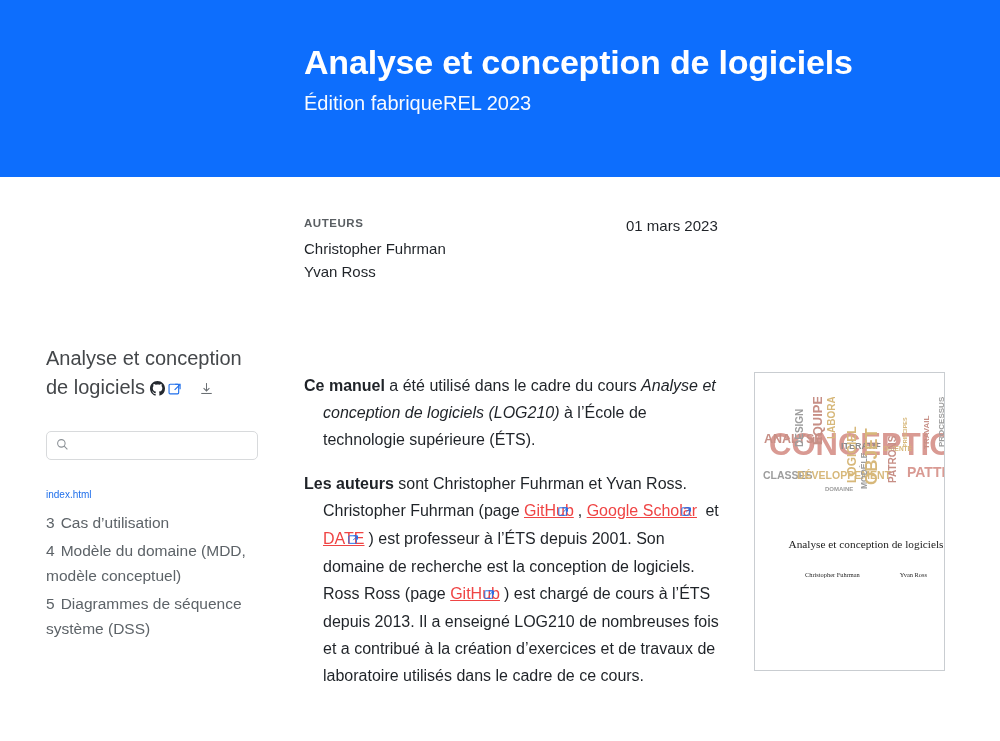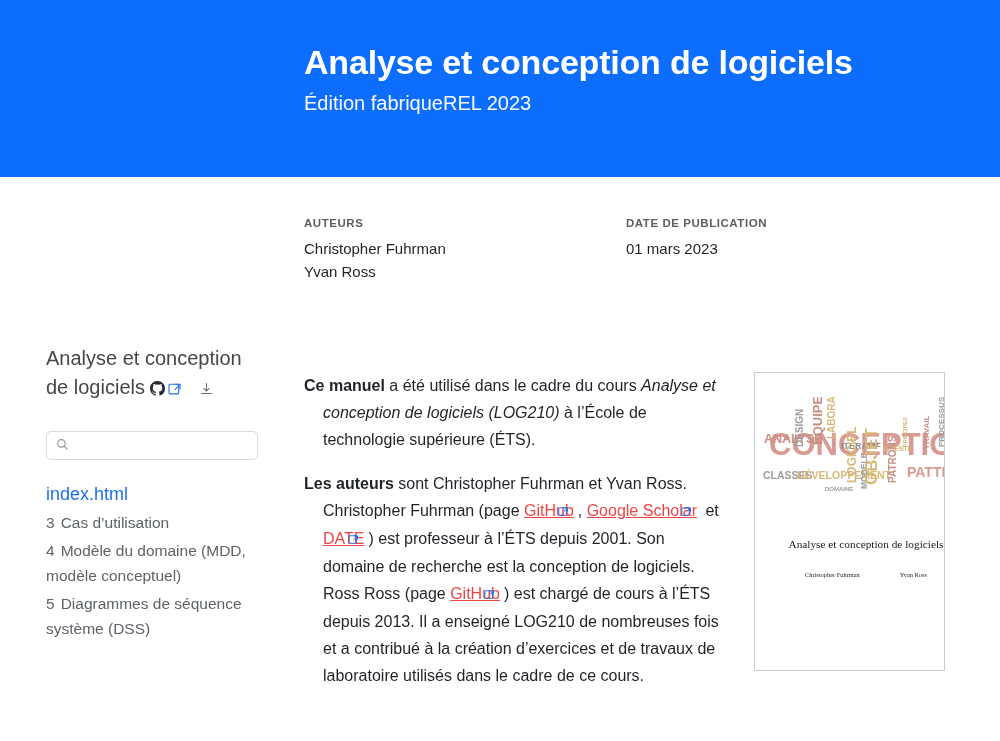--- a/index.html
+++ b/index.html
@@ -109,21 +109,21 @@
     flex: 1;
     font-size: 13px;
     font-family: "Liberation Sans", sans-serif;
     color: #333;
     background: transparent;
     margin-left: 6px;
   }
 
   .toc { margin-top: 22px; }
   .toc-index {
-    font-size: 18px;
+    font-size: 10px;
     color: #1f6feb;
     line-height: 25px;
     display: block;
     text-decoration: none;
     margin-bottom: 3px;
   }
   .toc-item {
     font-size: 15.5px;
     color: #5d6368;
     line-height: 25px;
@@ -204,21 +204,20 @@
   </div>
 </div>
 
 <div class="meta">
   <div class="meta-col">
     <div class="meta-label">AUTEURS</div>
     <div class="meta-value">Christopher Fuhrman</div>
     <div class="meta-value">Yvan Ross</div>
   </div>
   <div class="meta-col second">
-    <div class="meta-label">DATE DE PUBLICATION</div>
     <div class="meta-value">01 mars 2023</div>
   </div>
 </div>
 
 <div class="sidebar">
   <div class="sidebar-title">
     <span>Analyse et conception de logiciels</span><span class="sidebar-icons">
         <a class="icon-btn" href="#">
           <svg width="15" height="15" viewBox="0 0 16 16" fill="#24292f">
             <path d="M8 0C3.58 0 0 3.58 0 8c0 3.54 2.29 6.53 5.47 7.59.4.07.55-.17.55-.38 0-.19-.01-.82-.01-1.49-2.01.37-2.53-.49-2.69-.94-.09-.23-.48-.94-.82-1.13-.28-.15-.68-.52-.01-.53.63-.01 1.08.58 1.23.82.72 1.21 1.87.87 2.33.66.07-.52.28-.87.51-1.07-1.78-.2-3.64-.89-3.64-3.95 0-.87.31-1.59.82-2.15-.08-.2-.36-1.02.08-2.12 0 0 .67-.21 2.2.82a7.4 7.4 0 0 1 2-.27c.68 0 1.36.09 2 .27 1.53-1.04 2.2-.82 2.2-.82.44 1.1.16 1.92.08 2.12.51.56.82 1.27.82 2.15 0 3.07-1.87 3.75-3.65 3.95.29.25.54.73.54 1.48 0 1.07-.01 1.93-.01 2.2 0 .21.15.46.55.38A8.01 8.01 0 0 0 16 8c0-4.42-3.58-8-8-8z"></path>

